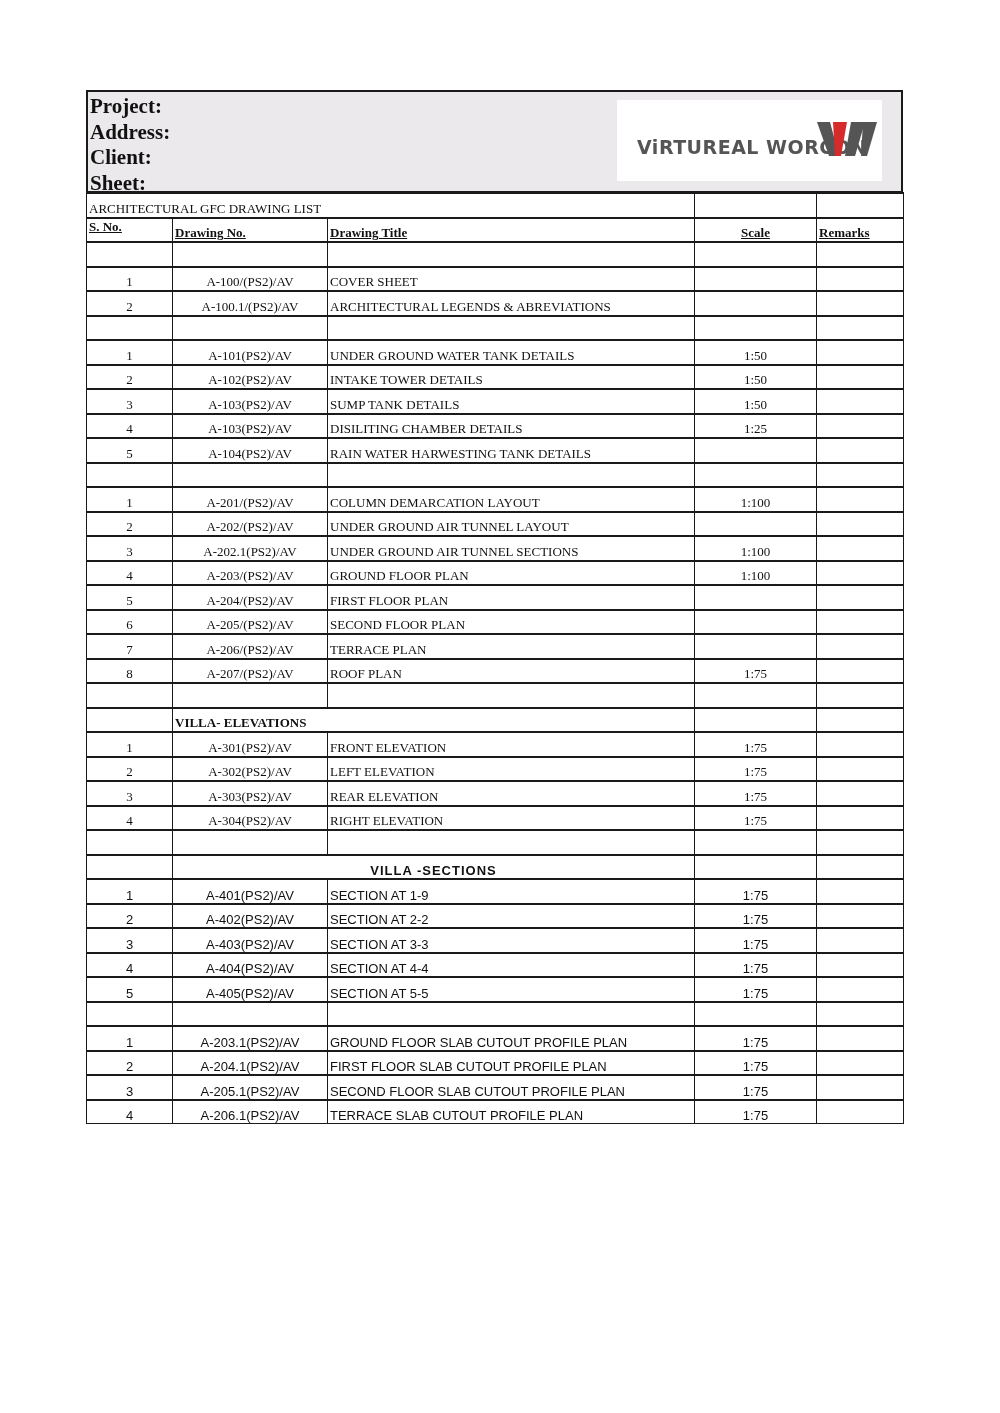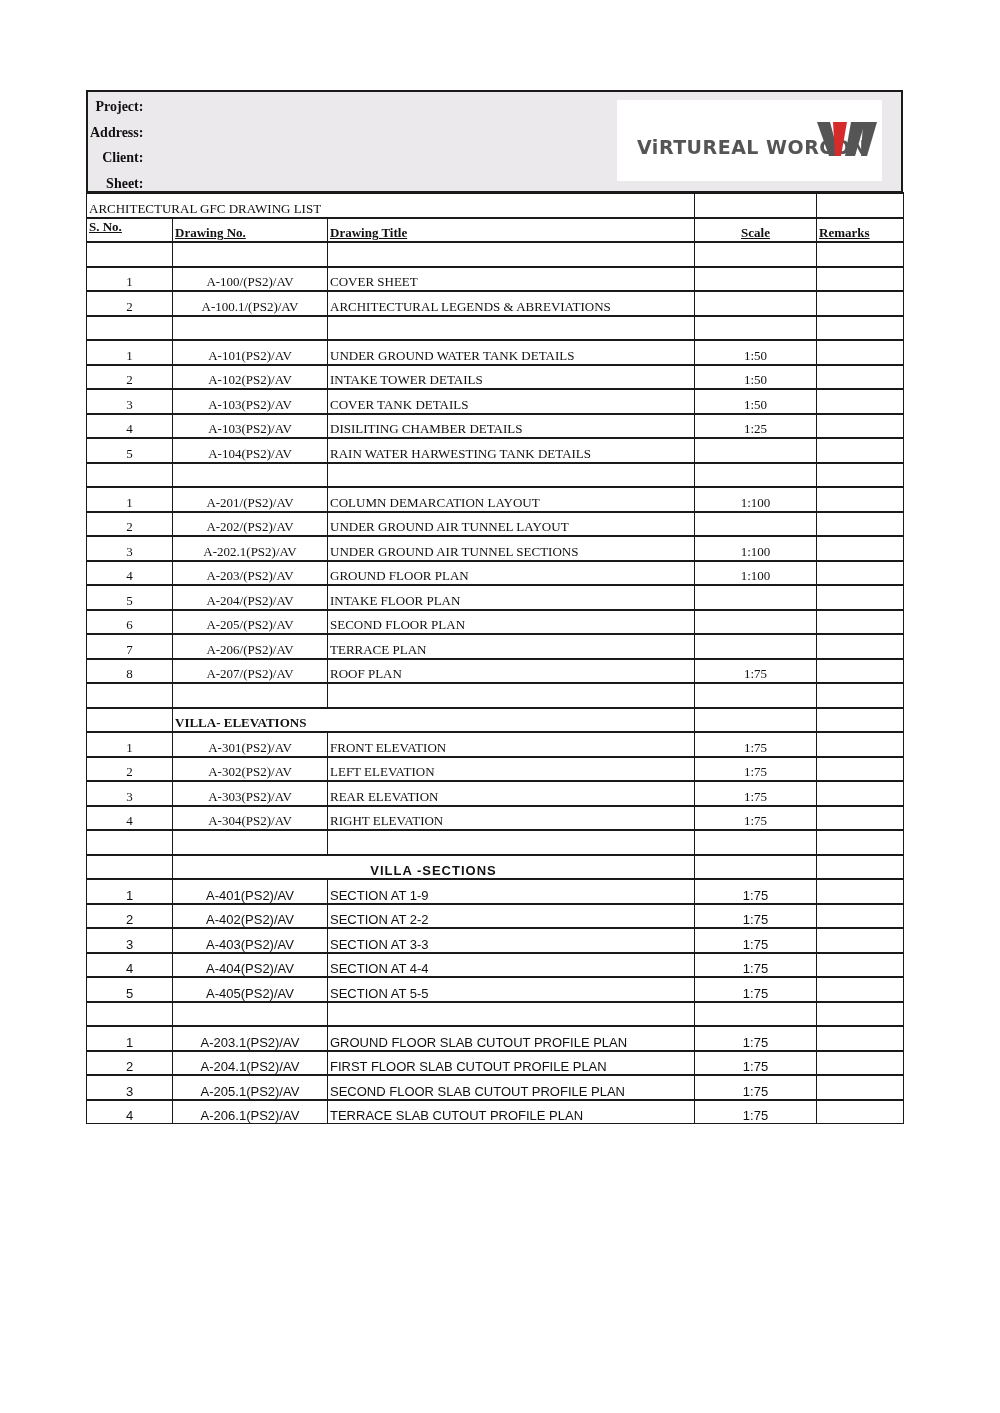--- a/index.html
+++ b/index.html
@@ -3,21 +3,21 @@
   <meta charset="utf-8">
   <style>
     html, body { margin: 0; padding: 0; background: #ffffff; }
     body { width: 1000px; height: 1413px; position: relative; font-family: "Liberation Serif", "DejaVu Serif", serif; color: #111; }
     .sheet { position: absolute; left: 86px; top: 90px; width: 817px; }
     .header-block {
       height: 102px; border: 2px solid #1a1a1a; border-bottom: 1px solid #1a1a1a;
       background: #ece9ec; position: relative; box-sizing: border-box;
     }
     .header-labels { position: absolute; left: 2px; top: 2px; }
-    .header-label { font-weight: bold; font-size: 14px; line-height: 25.5px; height: 25.5px; text-align: right; }
+    .header-label { font-weight: bold; font-size: 21px; line-height: 25.5px; height: 25.5px; }
     .logo-box { position: absolute; left: 529px; top: 8px; width: 265px; height: 81px; background: #ffffff; }
     .logo-text { position: absolute; left: 20px; top: 36px; font-family: "DejaVu Sans", sans-serif; font-weight: bold; font-size: 19px; color: #555555; letter-spacing: 0.5px; }
     .logo-mark { position: absolute; left: 200px; top: 20px; }
     table.list { border-collapse: collapse; width: 817px; table-layout: fixed; }
     table.list td { border: 1.5px solid #1a1a1a; height: 22.5px; padding: 0 2px; font-size: 13px; vertical-align: bottom; white-space: nowrap; overflow: hidden; }
     table.list tr.thick-top td { border-top: 2.5px solid #1a1a1a; }
     td.c-sno, td.c-dno, td.c-scale { text-align: center; }
     td.c-sno { font-size: 12px; }
     .title-cell { font-size: 17px; text-transform: uppercase; }
     .colhead td { font-weight: bold; font-size: 13px; text-decoration: underline; }
@@ -108,21 +108,21 @@
         <tr class="thick-top">
           <td class="c-sno">2</td>
           <td class="c-dno">A-102(PS2)/AV</td>
           <td class="c-title title-text">INTAKE TOWER DETAILS</td>
           <td class="c-scale">1:50</td>
           <td class="c-remarks"></td>
         </tr>
         <tr class="thick-top">
           <td class="c-sno">3</td>
           <td class="c-dno">A-103(PS2)/AV</td>
-          <td class="c-title title-text">COVER TANK DETAILS</td>
+          <td class="c-title title-text">SUMP TANK DETAILS</td>
           <td class="c-scale">1:50</td>
           <td class="c-remarks"></td>
         </tr>
         <tr class="thick-top">
           <td class="c-sno">4</td>
           <td class="c-dno">A-103(PS2)/AV</td>
           <td class="c-title title-text">DISILITING CHAMBER DETAILS</td>
           <td class="c-scale">1:25</td>
           <td class="c-remarks"></td>
         </tr>
@@ -164,21 +164,21 @@
         <tr class="thick-top">
           <td class="c-sno">4</td>
           <td class="c-dno">A-203/(PS2)/AV</td>
           <td class="c-title title-text">GROUND FLOOR PLAN</td>
           <td class="c-scale">1:100</td>
           <td class="c-remarks"></td>
         </tr>
         <tr class="thick-top">
           <td class="c-sno">5</td>
           <td class="c-dno">A-204/(PS2)/AV</td>
-          <td class="c-title title-text">INTAKE FLOOR PLAN</td>
+          <td class="c-title title-text">FIRST FLOOR PLAN</td>
           <td class="c-scale"></td>
           <td class="c-remarks"></td>
         </tr>
         <tr class="thick-top">
           <td class="c-sno">6</td>
           <td class="c-dno">A-205/(PS2)/AV</td>
           <td class="c-title title-text">SECOND FLOOR PLAN</td>
           <td class="c-scale"></td>
           <td class="c-remarks"></td>
         </tr>

